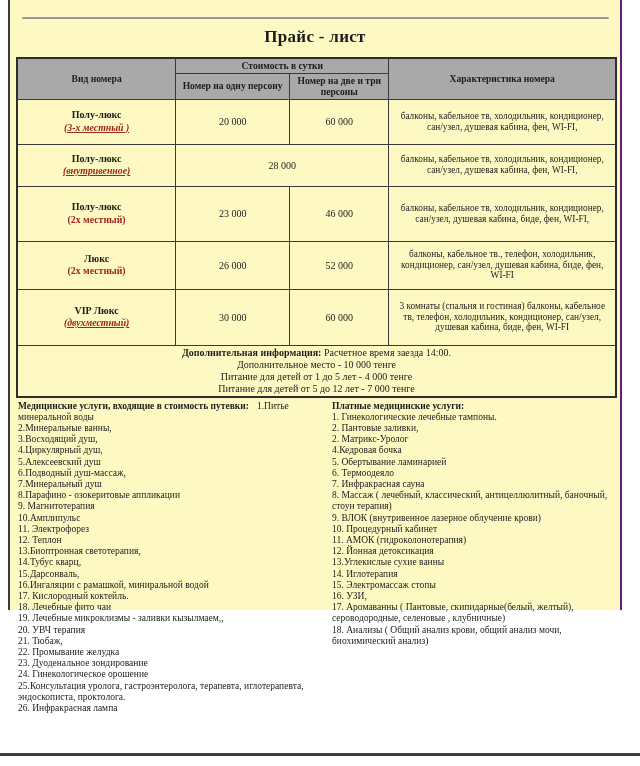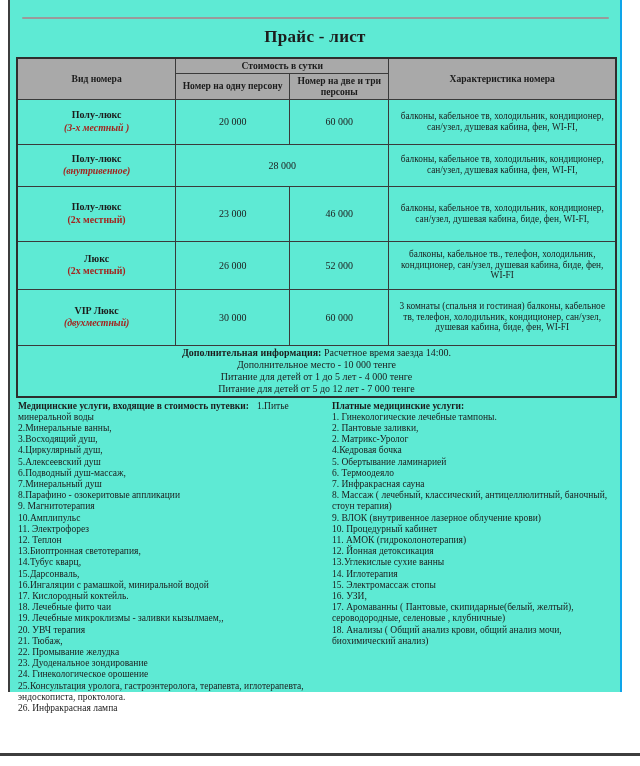--- a/index.html
+++ b/index.html
@@ -1,29 +1,29 @@
 <!DOCTYPE html>
 <html><head>
 <meta charset="utf-8">
 <style>
   html,body{margin:0;padding:0;background:#ffffff;}
   body{width:640px;height:766px;position:relative;font-family:"Liberation Serif",serif;color:#1c1c1c;overflow:hidden;}
-  .page{position:absolute;left:8px;top:0;width:614px;height:692px;box-sizing:border-box;
-        border-left:2px solid #3d3d3d;border-right:2px solid #0ea5e9;background:#5eead4;}
+  .page{position:absolute;left:8px;top:0;width:614px;height:610px;box-sizing:border-box;
+        border-left:2px solid #3d3d3d;border-right:2px solid #701a75;background:#fef9c3;}
   .bottom-line{position:absolute;left:0;top:753px;width:640px;height:3px;background:#3d3d3d;}
   .top-rule{margin:17px 11px 0 12px;height:2px;background:#9a9a9a;border-radius:1px;}
   .title{text-align:center;font-weight:bold;font-size:17px;letter-spacing:.3px;margin:8px 0 10px 0;}
   table.price{border-collapse:collapse;margin:0 4px 0 6px;width:601px;table-layout:fixed;}
   table.price th, table.price td{border:1px solid #3a3a3a;padding:1px 4px;text-align:center;vertical-align:middle;box-sizing:border-box;}
   table.price{border:2px solid #2e2e2e;}
   thead th{background:#a9a9a9;font-weight:bold;font-size:9.6px;line-height:1.2;}
   .c-room{width:26.5%;} .c-p1{width:19%;} .c-p2{width:16.6%;} .c-char{width:37.9%;}
   .room-name{font-weight:bold;font-size:10px;line-height:1.25;}
   .room-sub{font-weight:bold;font-size:9.8px;line-height:1.25;color:#a3251f;}
-  .sub-iu{font-style:italic;}
+  .sub-iu{font-style:italic;text-decoration:underline;}
   .price-val{font-size:10px;}
   .chars{font-size:9.3px;line-height:1.18;}
   tr.r1 td{height:45px;} tr.r2 td{height:42px;} tr.r3 td{height:55px;} tr.r4 td{height:48px;} tr.r5 td{height:56px;}
   td.info-cell{font-size:10px;line-height:1.2;padding:2px 6px;height:40px;border-radius:12px;}
   .info-line{white-space:nowrap;}
   .info-label{font-weight:bold;}
   .lists{display:flex;margin:3px 4px 0 8px;font-size:9.5px;line-height:1.18;}
   .col-left{width:306px;}
   .col-right{flex:1;padding-left:8px;}
   .list-head{font-weight:bold;}

